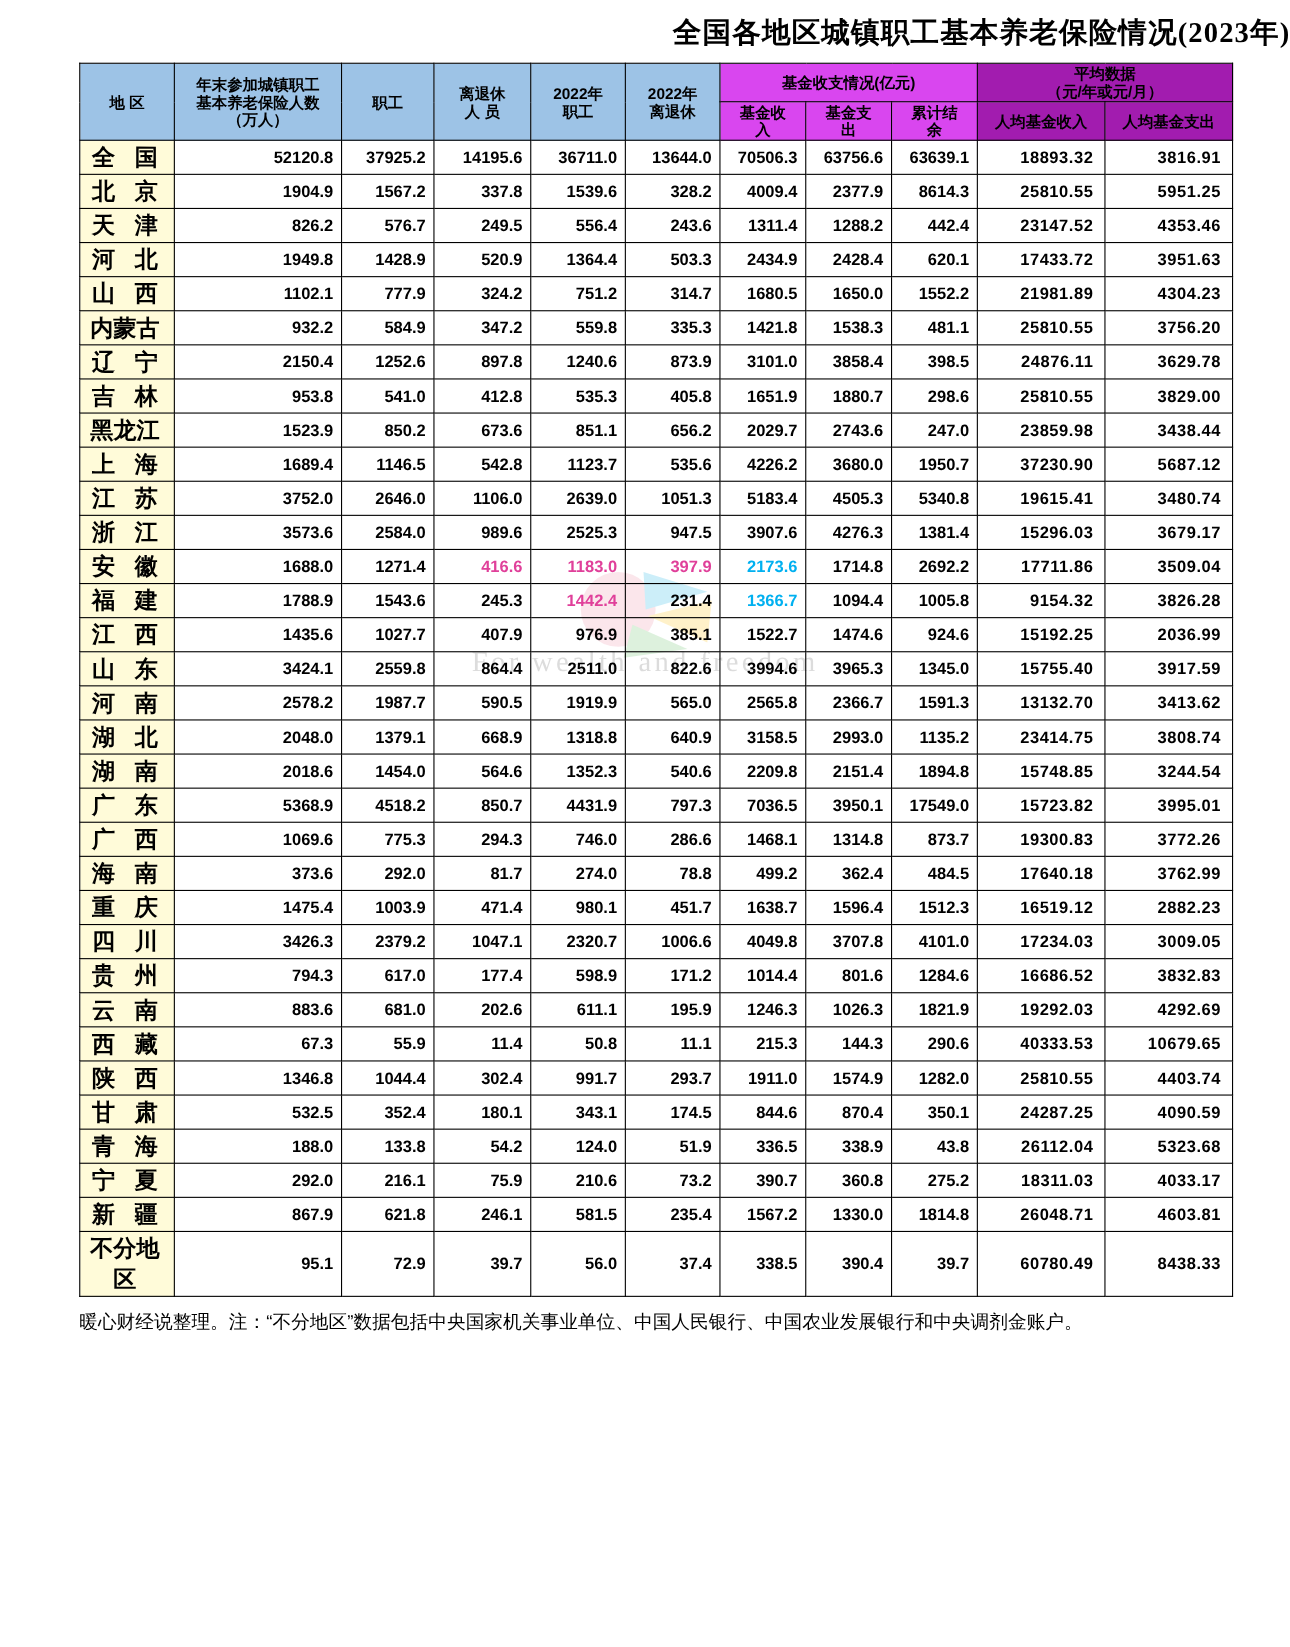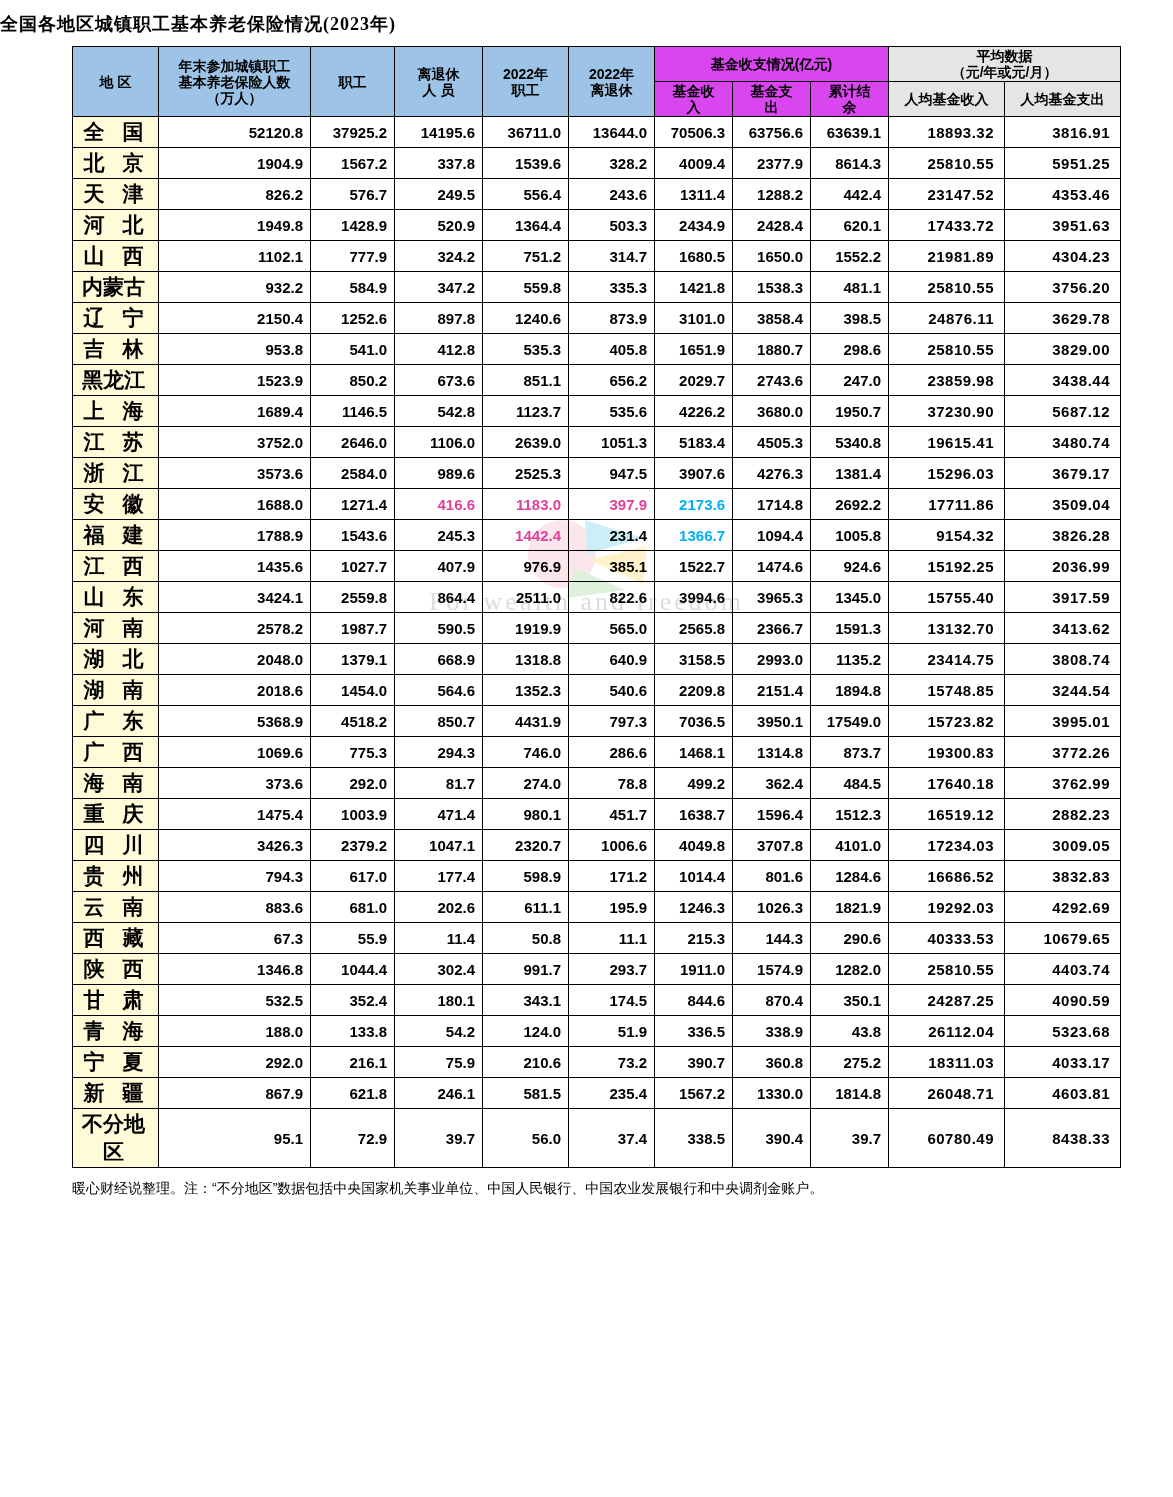--- a/index.html
+++ b/index.html
@@ -6,22 +6,22 @@
   body{
     width:1173px;
     min-height:1497px;
     background:#ffffff;
     font-family:"Liberation Sans","DejaVu Sans",sans-serif;
     color:#000;
     position:relative;
   }
   .page{position:relative;width:1173px;min-height:1497px;box-sizing:border-box;}
   .title{
-    text-align:left;
-    font-size:18px;
+    text-align:right;
+    font-size:26px;
     font-weight:bold;
     letter-spacing:1px;
     padding:12px 0 10px 0;
     font-family:"Liberation Serif","DejaVu Serif",serif;
   }
   .table-wrap{padding:0 70px 0 72px;position:relative;z-index:2;}
   table{
     border-collapse:collapse;
     width:100%;
     table-layout:fixed;
@@ -35,21 +35,21 @@
     box-sizing:border-box;
   }
   thead th{
     text-align:center;
     font-size:14px;
     line-height:1.15;
     vertical-align:middle;
   }
   .hd-blue{background:#9dc3e6;}
   .hd-green{background:#d946ef;}
-  .hd-yellow{background:#e5e5e5;}
+  .hd-yellow{background:#a21caf;}
   .reg{
     background:#fffbd9;
     text-align:center;
     letter-spacing:6px;
     padding-left:6px;
     font-size:21px;
     height:31px;
   }
   .reg.narrow{letter-spacing:0px;padding-left:0;}
   td.num{
@@ -62,21 +62,21 @@
   td.avg{
     text-align:right;
     padding-right:10px;
     font-size:15px;
     letter-spacing:0.5px;
   }
   .c-pink{color:#e0409a;}
   .c-cyan{color:#00b0f0;}
   .footnote{
     padding:10px 56px 14px 72px;
-    font-size:14px;
+    font-size:17px;
     line-height:1.5;
     font-family:"Liberation Sans","DejaVu Sans",sans-serif;
   }
   
   .wm{
     position:absolute;
     left:0;right:0;top:560px;
     text-align:center;
     z-index:1;
     pointer-events:none;

